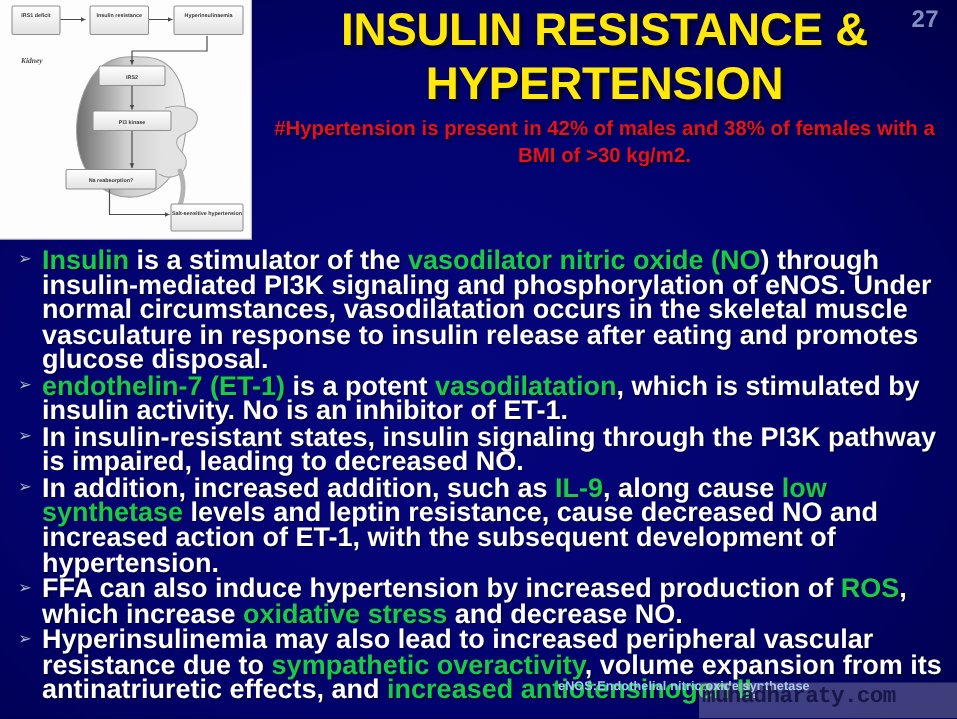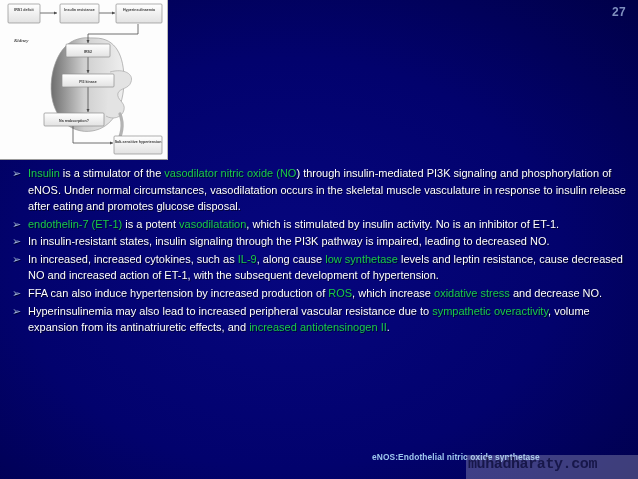--- a/index.html
+++ b/index.html
@@ -42,21 +42,21 @@
     font-size: 5px;
     fill: #4a4a4a;
     font-style: italic;
     font-weight: bold;
   }
 
   
   #pagenum {
     position: absolute;
     right: 12px; top: 5px;
-    font-size: 12px;
+    font-size: 16px;
     font-weight: bold;
     color: #7f8fbf;
     letter-spacing: 0.3px;
   }
 
   
   #titleblock {
     position: absolute;
     left: 172px; top: 2px;
     width: 462px;
@@ -96,23 +96,23 @@
   .bullet > .mark {
     flex: 0 0 22px;
     color: #9fb4d8;
     font-size: 11px;
     line-height: 16.6px;
     padding-left: 6px;
     text-shadow: 0.5px 0.5px 0 #000030;
   }
   .bullet > .txt {
     flex: 1 1 auto;
-    font-size: 11px;
+    font-size: 18px;
     line-height: 16.55px;
-    font-weight: normal;
+    font-weight: bold;
     color: #ffffff;
     text-shadow: 0.8px 0.8px 0.6px rgba(0,0,0,0.6);
     padding-right: 2px;
   }
   .grn { color: #19c94a; }
 
   
   #footnote {
     position: absolute;
     left: 372px; top: 452px;
@@ -208,37 +208,41 @@
         <rect x="114" y="136" width="48" height="18" rx="1" fill="url(#boxgrad)" stroke="#8e8e8e" stroke-width="0.7"></rect>
         <text class="dgm-box-txt" x="138" y="143">Salt-sensitive hypertension</text>
       </g>
 
       <text class="dgm-label" x="14" y="42">Kidney</text>
     </svg>
   </div>
 
   <div id="pagenum">27</div>
 
+  <div id="titleblock">
+    <div id="title">INSULIN RESISTANCE &amp; HYPERTENSION</div>
+    <div id="subtitle">#Hypertension is present in 42% of males and 38% of females  with a BMI of &gt;30 kg/m2.</div>
+  </div>
 
   <div id="body">
       <div class="bullet">
         <div class="mark">➢</div>
         <div class="txt"><span class="grn">Insulin</span><span> is a stimulator of the </span><span class="grn">vasodilator nitric oxide (NO</span><span>) through insulin-mediated PI3K signaling and phosphorylation of eNOS. Under normal circumstances, vasodilatation occurs in the skeletal muscle vasculature in response to insulin release after eating and promotes glucose disposal.</span></div>
       </div>
       <div class="bullet">
         <div class="mark">➢</div>
         <div class="txt"><span class="grn">endothelin-7  (ET-1)</span><span> is a potent </span><span class="grn">vasodilatation</span><span>, which is stimulated by insulin activity. No is an inhibitor of ET-1.</span></div>
       </div>
       <div class="bullet">
         <div class="mark">➢</div>
         <div class="txt"><span>In insulin-resistant states, insulin signaling through the PI3K pathway is impaired, leading to decreased NO.</span></div>
       </div>
       <div class="bullet">
         <div class="mark">➢</div>
-        <div class="txt"><span> In increased, increased cytokines, such as </span><span class="grn">IL-9</span><span>, along cause </span><span class="grn">low synthetase</span><span> levels and leptin resistance, cause decreased NO and increased action of ET-1, with the subsequent development of hypertension.</span></div>
+        <div class="txt"><span> In addition, increased addition, such as </span><span class="grn">IL-9</span><span>, along cause </span><span class="grn">low synthetase</span><span> levels and leptin resistance, cause decreased NO and increased action of ET-1, with the subsequent development of hypertension.</span></div>
       </div>
       <div class="bullet">
         <div class="mark">➢</div>
         <div class="txt"><span>FFA can also induce hypertension by increased production of </span><span class="grn">ROS</span><span>, which increase </span><span class="grn">oxidative stress</span><span> and decrease NO.</span></div>
       </div>
       <div class="bullet">
         <div class="mark">➢</div>
         <div class="txt"><span>Hyperinsulinemia may also lead to increased peripheral vascular resistance due to </span><span class="grn">sympathetic overactivity</span><span>, volume expansion from its antinatriuretic effects, and </span><span class="grn">increased antiotensinogen II</span><span>.</span></div>
       </div>
     </div>

